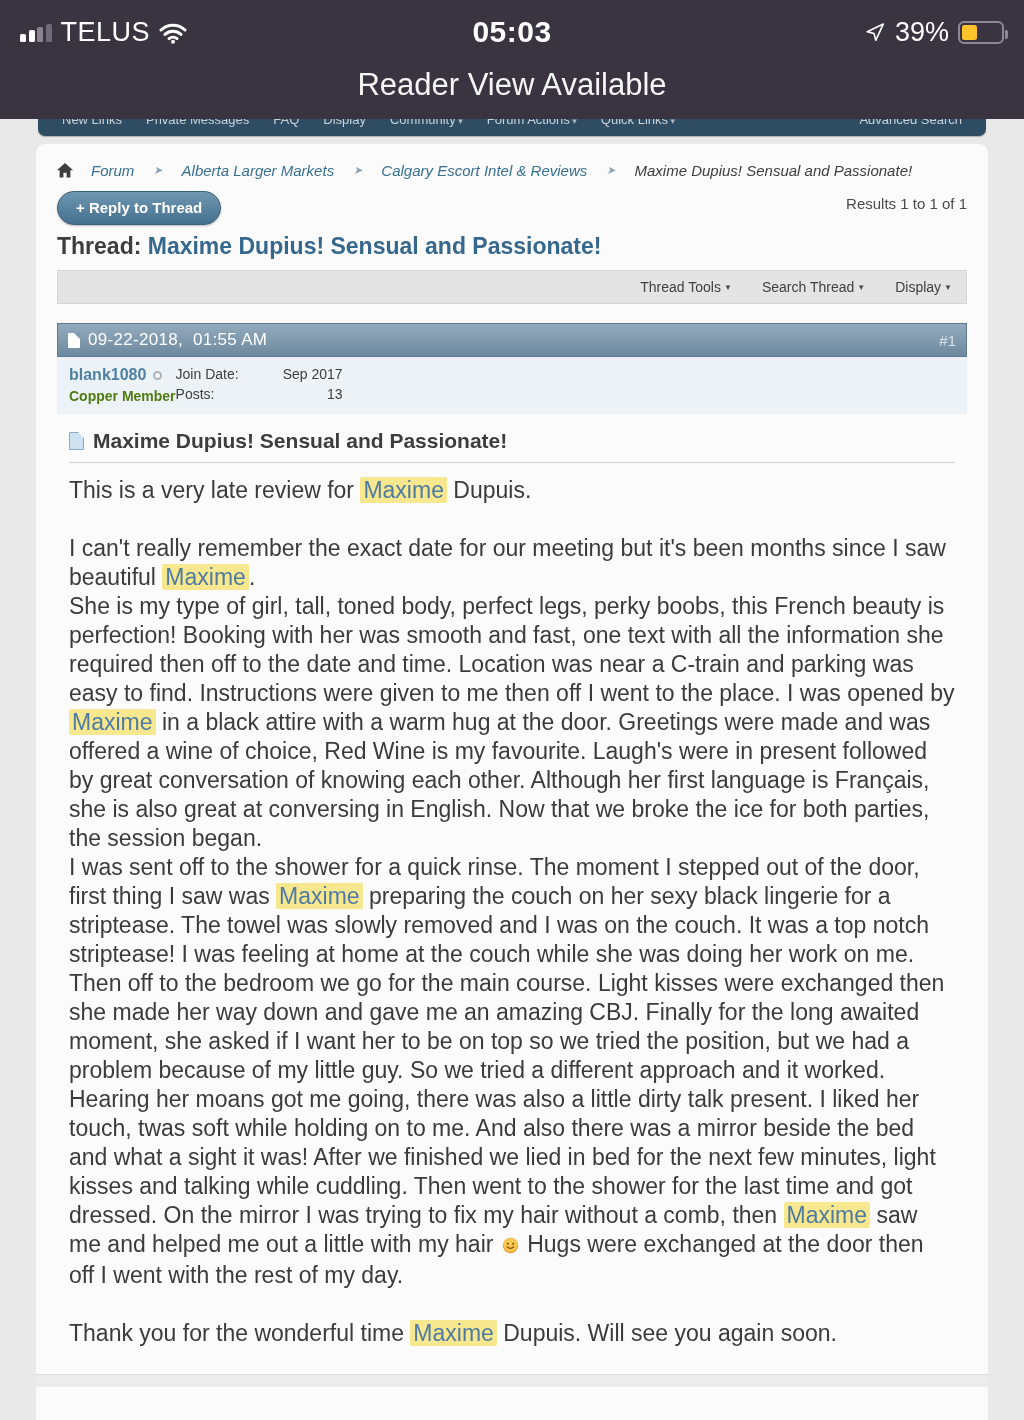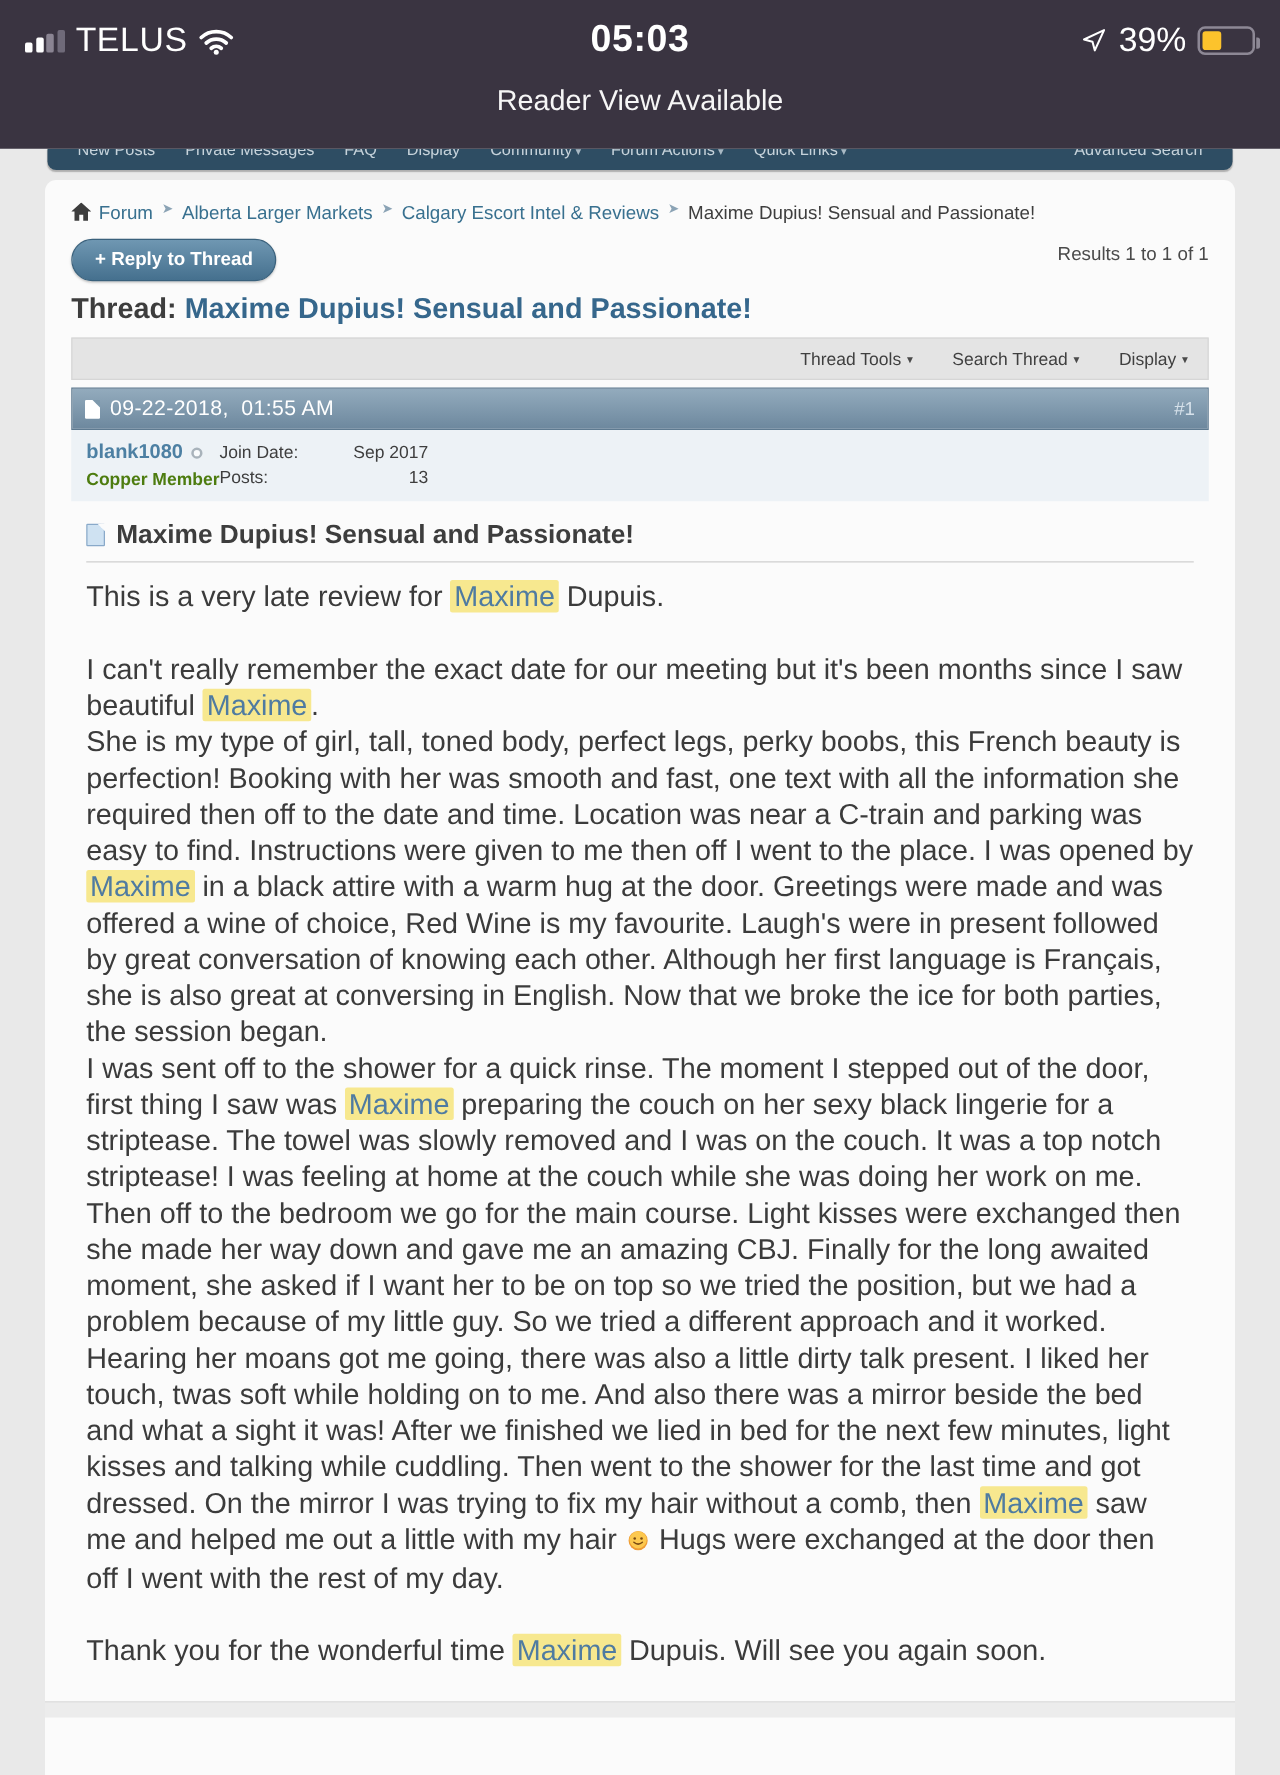--- a/index.html
+++ b/index.html
@@ -15,51 +15,51 @@
   .sb2{height:12px;background:#fff;}
   .sb3{height:15px;background:#8a8492;}
   .sb4{height:18px;background:#6f6a79;}
   .carrier{font-size:27px;color:#fff;letter-spacing:.5px;}
   .clock{position:absolute;left:50%;transform:translateX(-50%);font-size:30px;font-weight:700;letter-spacing:.5px;}
   .status-right{margin-left:auto;display:flex;align-items:center;gap:9px;}
   .batt-pct{font-size:27px;}
   .battery{position:relative;width:46px;height:23px;border:2px solid #8d8895;border-radius:6px;display:flex;align-items:center;padding:2px;box-sizing:border-box;}
   .battery-fill{height:100%;background:#fcc32c;border-radius:2.5px;}
   .battery-nub{position:absolute;right:-6px;top:7px;width:3px;height:9px;background:#8d8895;border-radius:0 2px 2px 0;}
-  .reader-banner{text-align:center;font-size:23px;color:#f6f6f6;margin-top:9px;}
+  .reader-banner{text-align:center;font-size:31px;color:#f6f6f6;margin-top:9px;}
 
   
   .forum-navbar{margin:0 38px;height:17px;background:#2e4d63;border-radius:0 0 7px 7px;overflow:hidden;box-shadow:0 1px 1px rgba(0,0,0,.25);}
   .nav-inner{display:flex;align-items:center;gap:24px;padding:0 24px;margin-top:-7px;font-size:13px;color:#c6d2da;white-space:nowrap;}
   .nav-item{color:#c6d2da;text-decoration:none;}
   .nav-caret{font-size:9px;color:#a9b9c4;}
   .nav-right{margin-left:auto;color:#c6d2da;text-decoration:none;}
 
   
   .card{margin:8px 36px 0 36px;background:#fbfbfb;border-radius:9px 9px 0 0;padding:14px 21px 0 21px;min-height:1300px;box-sizing:border-box;}
 
-  .breadcrumb{display:flex;align-items:flex-start;gap:7px;font-size:15px;margin:4px 0 12px 0;flex-wrap:nowrap;white-space:nowrap;}
+  .breadcrumb{display:flex;align-items:center;gap:19px;font-size:15px;margin:4px 0 12px 0;flex-wrap:nowrap;white-space:nowrap;font-style:italic;}
   .crumb-link{color:#38708f;text-decoration:none;}
   .crumb-sep{color:#8ba3b5;font-size:11px;line-height:1;}
   .crumb-current{color:#3e3e3e;}
   .home-icon{display:inline-flex;margin-right:-1px;}
 
   .actions-row{display:flex;align-items:flex-start;justify-content:space-between;margin-bottom:4px;}
   .reply-btn{display:inline-block;padding:7px 18px 8px 18px;border-radius:17px;background:linear-gradient(#6f97b2,#45708e);border:1px solid #3a617c;color:#fff;font-size:15px;font-weight:700;text-decoration:none;box-shadow:0 1px 2px rgba(0,0,0,.25);}
   .results{font-size:15px;color:#4a4a4a;margin-top:4px;}
 
   .thread-heading{font-size:23px;font-weight:700;color:#3d3d3d;margin:8px 0 10px 0;}
   .thread-heading a{color:#36678c;text-decoration:none;}
 
   .thread-toolbar{height:31px;background:#e4e4e4;border:1px solid #d6d6d6;display:flex;align-items:center;justify-content:flex-end;gap:30px;padding:16px 14px;box-sizing:border-box;}
   .tb-menu{font-size:14px;color:#3f3f3f;cursor:pointer;white-space:nowrap;}
   .tb-caret{font-size:8px;color:#4a4a4a;margin-left:3px;vertical-align:2px;}
 
   
-  .post{margin-top:6px;}
+  .post{margin-top:19px;}
   .post-header{height:34px;background:linear-gradient(#93abbd,#6d889e);border:1px solid #5e7a90;display:flex;align-items:center;padding:0 10px;box-sizing:border-box;color:#fff;}
   .doc-icon{position:relative;width:12px;height:15px;background:#fff;border-radius:1px;margin-right:8px;flex:0 0 auto;}
   .doc-icon::after{content:"";position:absolute;top:0;right:0;border:3px solid;border-color:#7e99ac #7e99ac transparent transparent;}
   .post-date{font-size:17px;white-space:pre;letter-spacing:.3px;}
   .post-number{margin-left:auto;color:#d6e1ea;font-size:15px;text-decoration:none;}
 
   .user-row{background:#edf2f6;display:flex;justify-content:flex-start;padding:9px 12px 10px 12px;}
   .username{color:#4d80a3;font-weight:700;font-size:16px;text-decoration:none;display:inline-flex;align-items:center;gap:7px;}
   .status-dot{display:inline-block;width:9px;height:9px;border:2px solid #a9b3bb;border-radius:50%;background:#f9fbfc;box-sizing:border-box;}
   .user-rank{color:#4d7c0f;font-weight:700;font-size:14px;margin-top:4px;}
@@ -116,21 +116,21 @@
           <span class="battery-fill" style="width: 39%;"></span>
           <span class="battery-nub"></span>
         </span>
       </div>
     </div>
     <div class="reader-banner">Reader View Available</div>
   </div>
 
   <div class="forum-navbar">
     <div class="nav-inner">
-        <a class="nav-item" href="#">New Posts</a>
+        <a class="nav-item" href="#">New Links</a>
         <a class="nav-item" href="#">Private Messages</a>
         <a class="nav-item" href="#">FAQ</a>
         <a class="nav-item" href="#">Display</a>
         <a class="nav-item" href="#">Community<span class="nav-caret"> ▾</span></a>
         <a class="nav-item" href="#">Forum Actions<span class="nav-caret"> ▾</span></a>
         <a class="nav-item" href="#">Quick Links<span class="nav-caret"> ▾</span></a>
         <a class="nav-right" href="#">Advanced Search</a>
       </div>
   </div>
 

